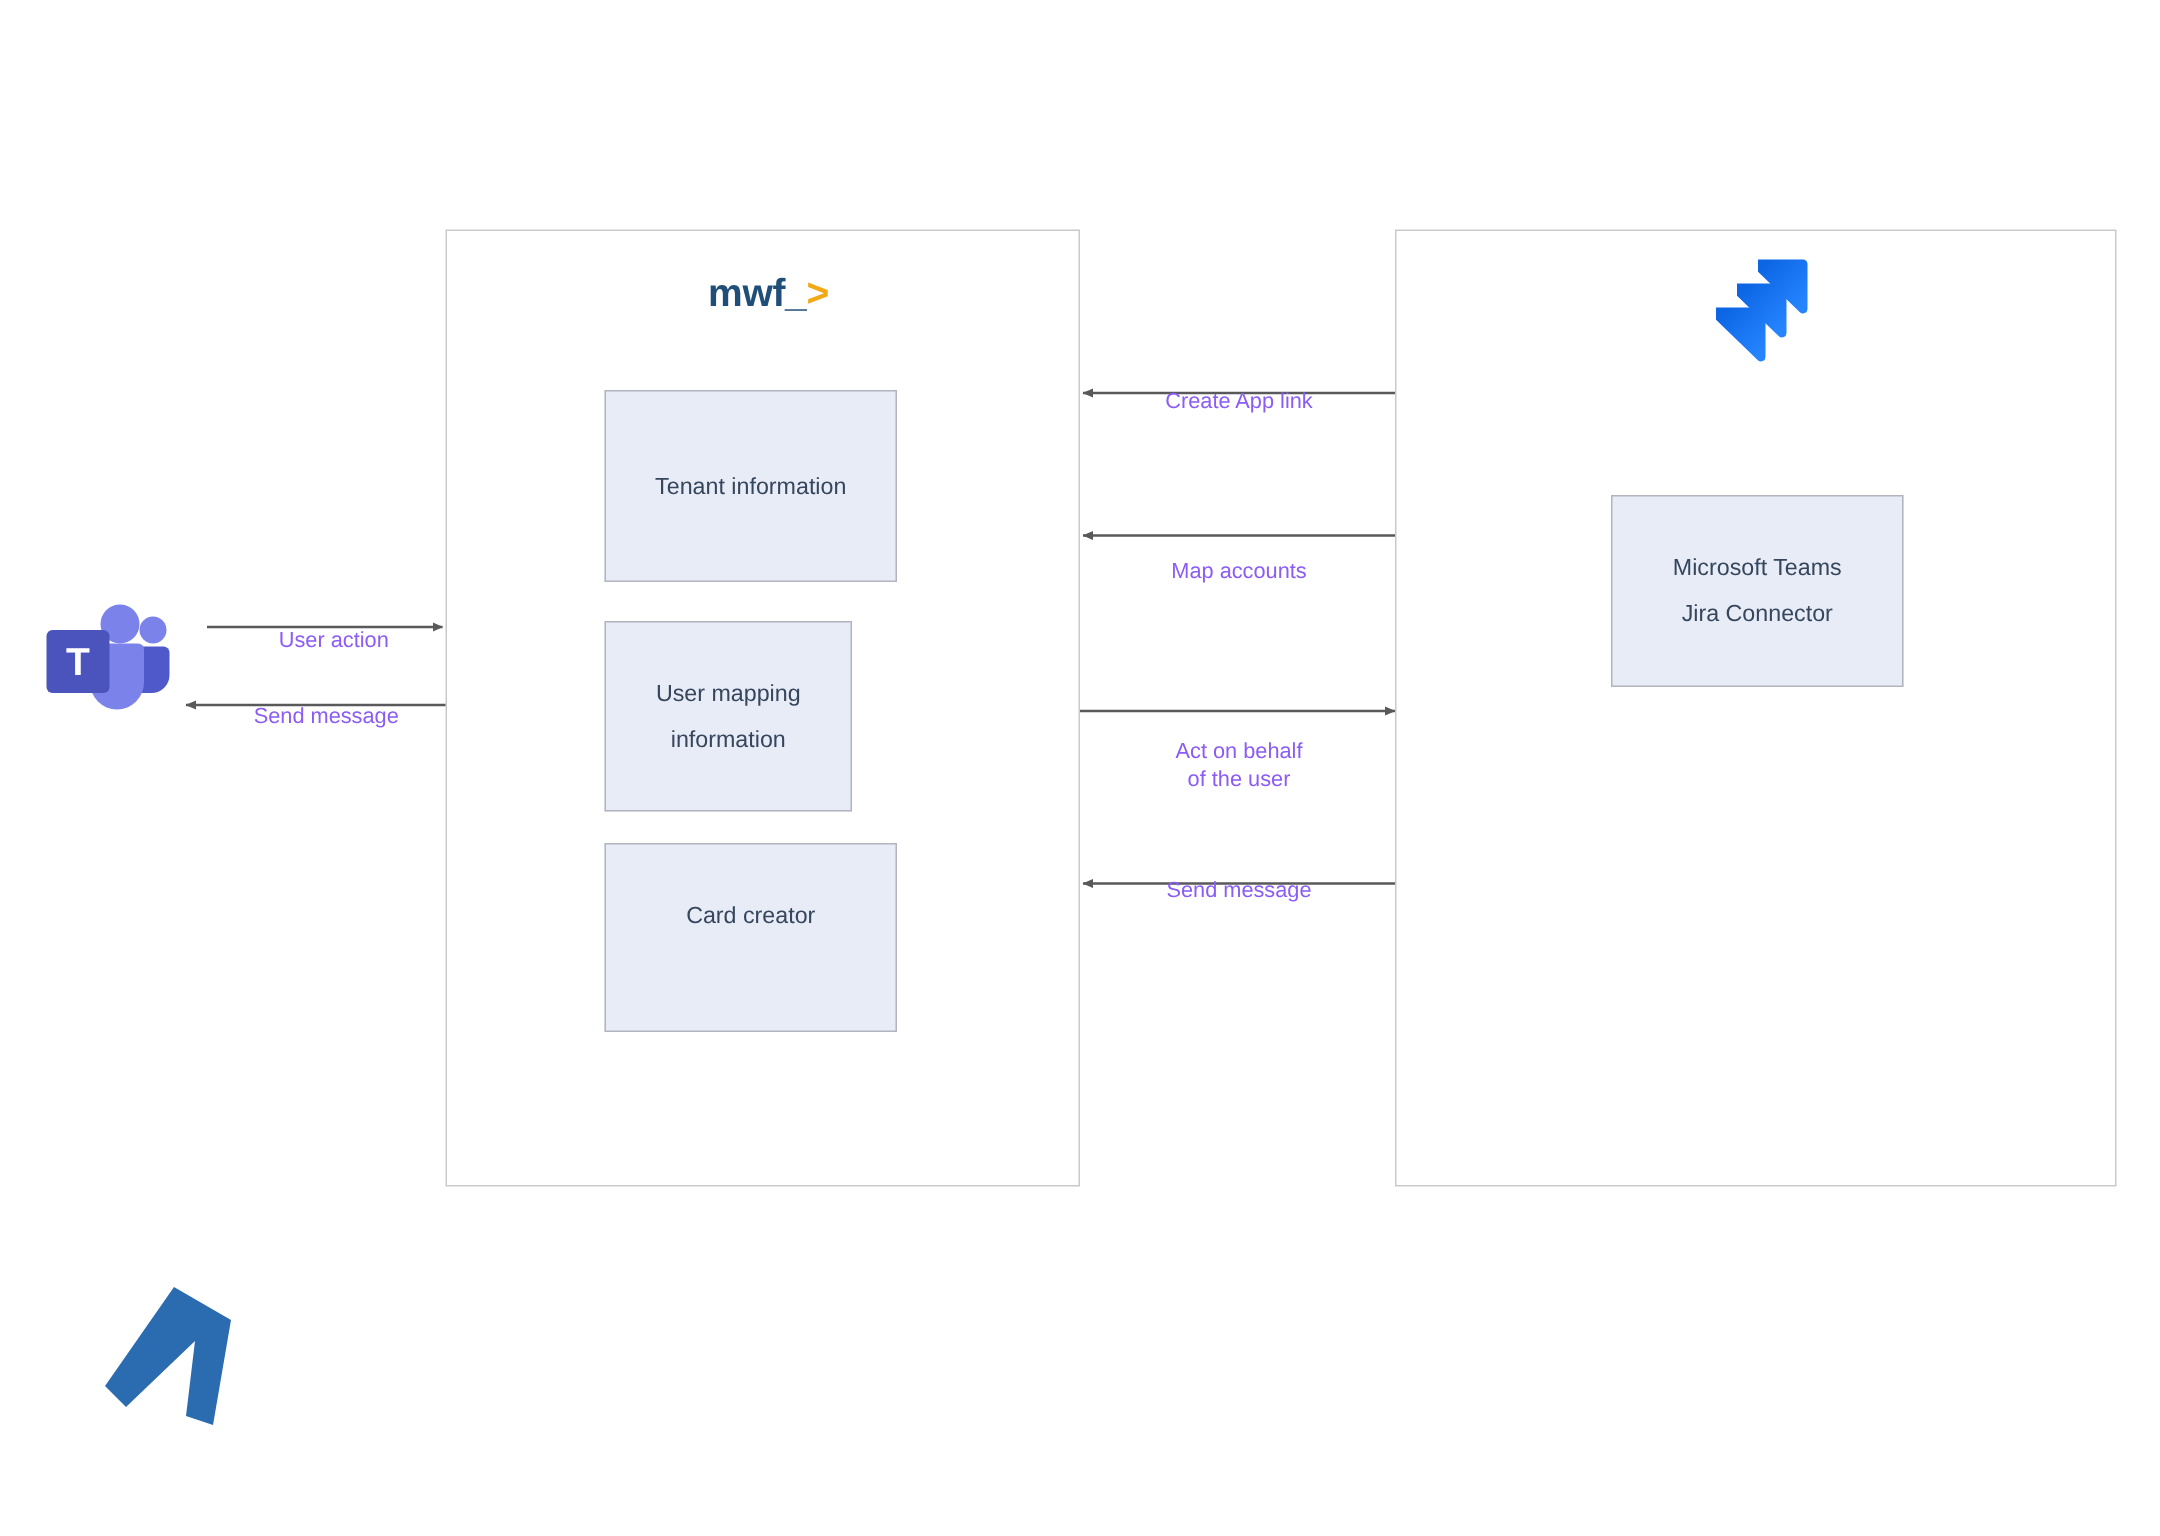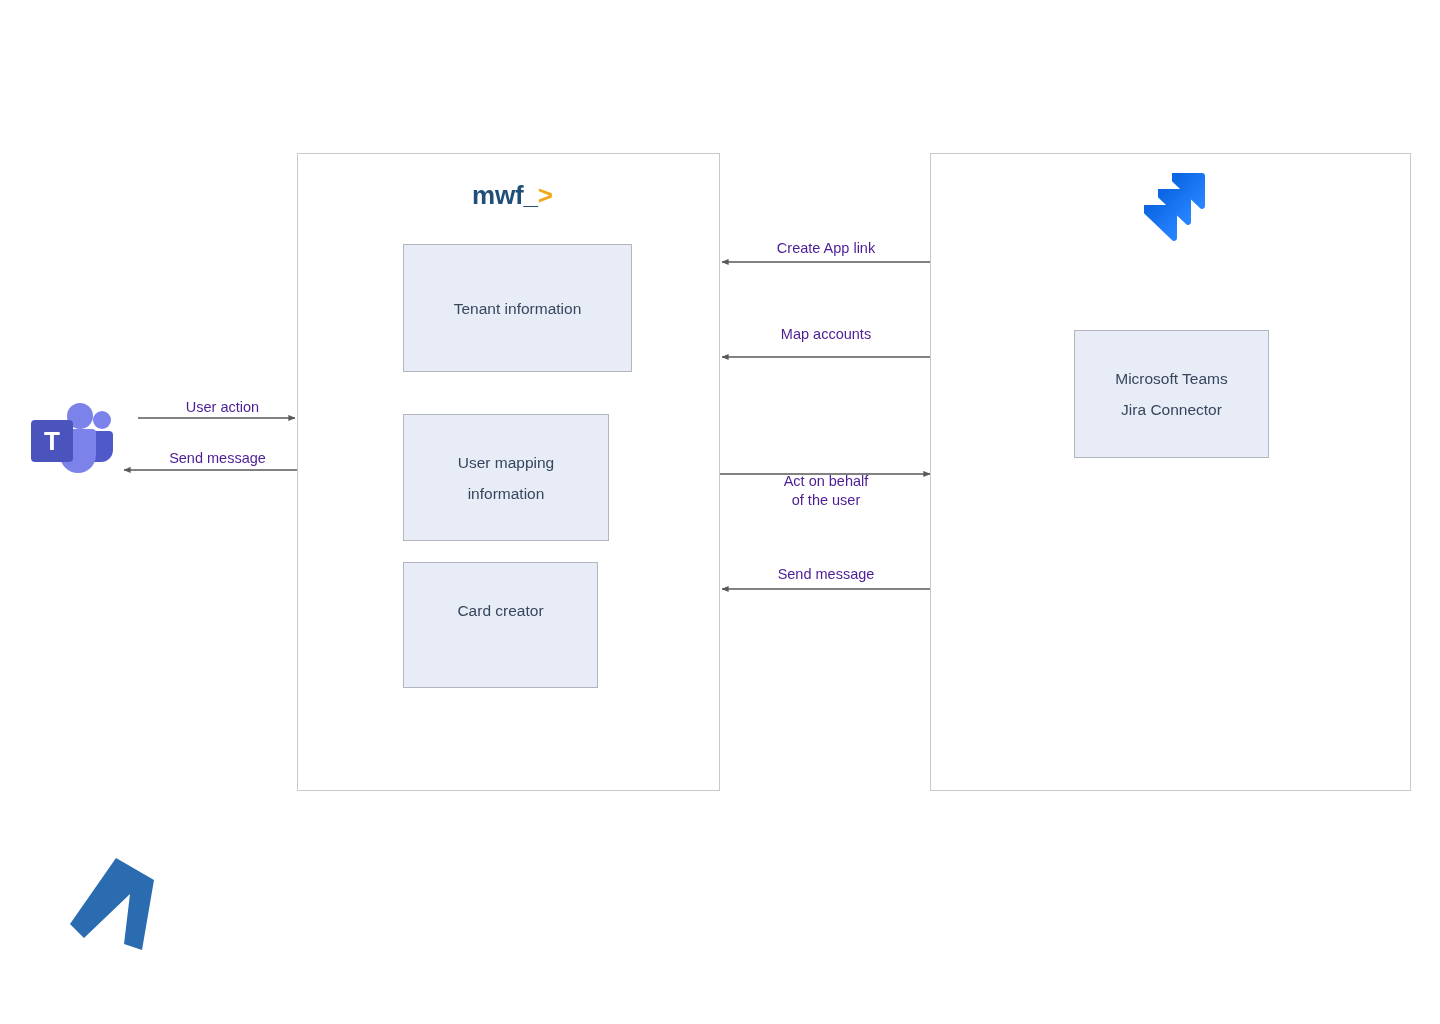--- a/index.html
+++ b/index.html
@@ -38,22 +38,22 @@
     box-sizing: border-box;
     display: flex;
     flex-direction: column;
     align-items: center;
     justify-content: center;
     color: #36465d;
     font-size: 15.5px;
     line-height: 31px;
     text-align: center;
   }
-  #box-tenant     { left: 403px; top: 244px; width: 229px; height: 128px; align-items: center; }
-  #box-usermap    { left: 403px; top: 414px; width: 206px; height: 127px; }
+  #box-tenant     { left: 403px; top: 260px; width: 195px; height: 128px; align-items: center; }
+  #box-usermap    { left: 403px; top: 414px; width: 165px; height: 127px; }
   #box-cardcreator{ left: 403px; top: 562px; width: 195px; height: 126px; padding-bottom: 30px; }
   #box-connector  { left: 1074px; top: 330px; width: 195px; height: 128px; }
 
   
   #mwf-logo {
     position: absolute;
     left: 472px; top: 182px;
     width: 80px; height: 26px;
     font-size: 26px;
     font-weight: bold;
@@ -64,32 +64,33 @@
   }
   #mwf-logo .chev { color: #f2a917; }
 
   #jira-logo  { position: absolute; left: 1135px; top: 168px; width: 74px; height: 74px; }
   #teams-logo { position: absolute; left: 28px;  top: 398px; width: 88px; height: 80px; }
   #brand-mark { position: absolute; left: 62px;  top: 852px; width: 104px; height: 104px; }
 
   
   .arrow-label {
     position: absolute;
-    color: #4c1d95;
+    color: #8b5cf6;
     font-size: 14.5px;
     line-height: 19px;
     white-space: pre;
     text-align: center;
+    margin-top: 20px;
   }
   
   #lbl-user-action   { left: 140px; top: 398px; width: 165px; }
   #lbl-send-msg-left { left: 130px; top: 449px; width: 175px; }
   
   #lbl-create-app    { left: 722px; top: 239px; width: 208px; }
-  #lbl-map-accounts  { left: 722px; top: 325px; width: 208px; }
+  #lbl-map-accounts  { left: 722px; top: 352px; width: 208px; }
   #lbl-act-behalf    { left: 722px; top: 472px; width: 208px; }
   #lbl-send-msg-mid  { left: 722px; top: 565px; width: 208px; }
 
   svg.arrows { position: absolute; left: 0; top: 0; width: 1440px; height: 1024px; overflow: visible; }
 </style>
 </head>
 <body>
 
 <div id="canvas">
 

